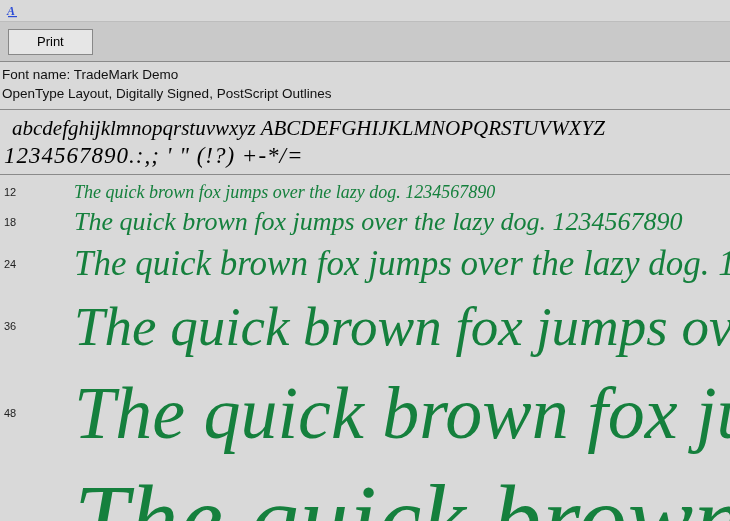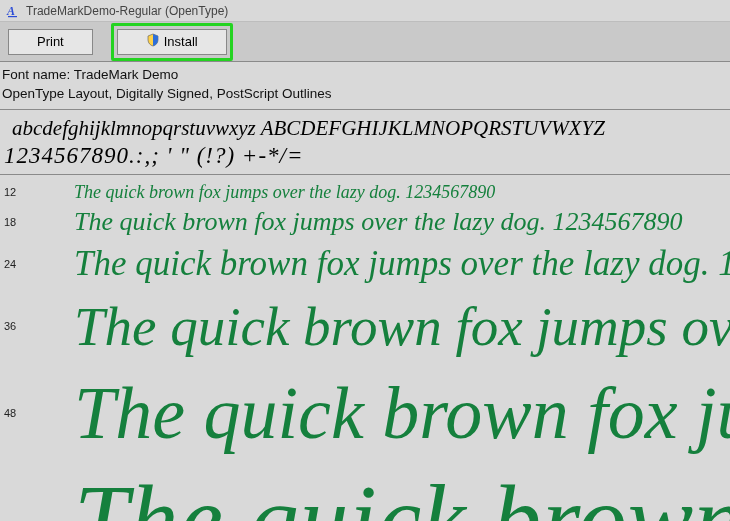--- a/index.html
+++ b/index.html
@@ -113,38 +113,26 @@
 </head>
 <body>
 
 <div class="titlebar">
   <span class="app-icon">
     <svg width="14" height="14" viewBox="0 0 14 14">
       <text x="1" y="11" font-family="serif" font-size="12" font-style="italic" font-weight="bold" fill="#2a4bd6">A</text>
       <rect x="2" y="12" width="9" height="1.2" fill="#2a4bd6"></rect>
     </svg>
   </span>
-  <span class="title">TradeMarkDemo-Regular (OpenType)</span>
 </div>
 
 <div class="toolbar">
   <button class="btn">
     <span>Print</span>
   </button>
-  <div class="install-wrap">
-    <button class="btn">
-      <span>
-        <svg width="14" height="14" viewBox="0 0 14 14">
-          <path d="M7 1 L12 3 V7 C12 10 9.5 12.5 7 13 C4.5 12.5 2 10 2 7 V3 Z" fill="#ffd24a" stroke="#555" stroke-width="0.6"></path>
-          <path d="M7 1 L12 3 V7 C12 10 9.5 12.5 7 13 V1 Z" fill="#2e6fd8"></path>
-        </svg>
-      </span>
-      <span>Install</span>
-    </button>
-  </div>
 </div>
 
 <div class="meta">
   <div>
     <span>Font name:</span>
     <span>TradeMark Demo</span>
   </div>
   <div>OpenType Layout, Digitally Signed, PostScript Outlines</div>
 </div>
 

